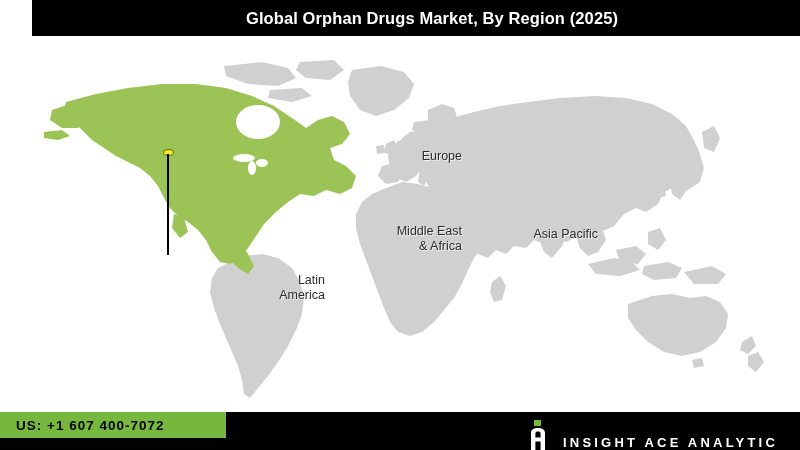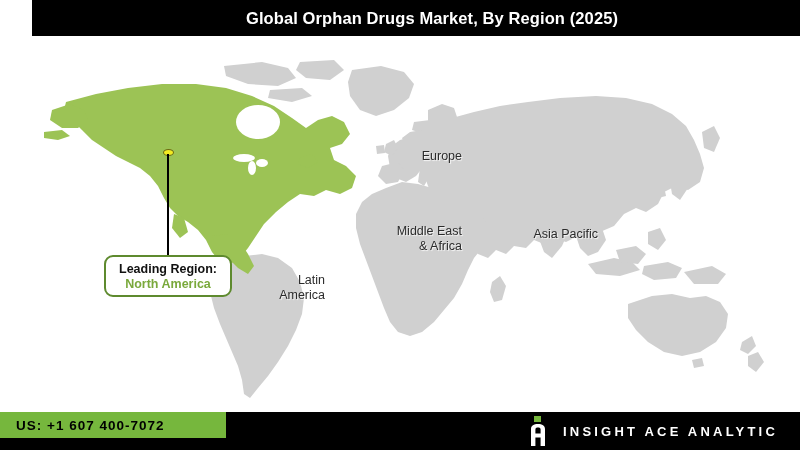--- a/index.html
+++ b/index.html
@@ -112,21 +112,21 @@
     color:#000000;
     font-size:13.5px;
     font-weight:bold;
     letter-spacing:1px;
     padding-left:16px;
     font-family:"Liberation Sans", sans-serif;
     white-space:nowrap;
   }
   .brand{
     position:absolute;right:22px;top:0;height:38px;
-    display:flex;align-items:center;gap:14px;
+    display:flex;align-items:flex-end;gap:14px;
   }
   .brand-mark{
     position:relative;width:22px;height:30px;
     display:block;
   }
   .brand-name{
     color:#ffffff;
     font-size:13px;
     font-weight:bold;
     letter-spacing:3.2px;
@@ -238,24 +238,20 @@
     <div class="region-label lbl-europe">Europe</div>
     <div class="region-label lbl-asia">Asia Pacific</div>
     <div class="region-label lbl-mea">Middle East
 &amp; Africa</div>
     <div class="region-label lbl-latam">Latin
 America</div>
 
     <div class="pin-dot"></div>
     <div class="leader-line"></div>
 
-    <div class="callout">
-      <div class="c-title">Leading Region:</div>
-      <div class="c-value">North America</div>
-    </div>
   </div>
 
   <div class="footer">
 
     <div class="footer-phone">
       <span class="phone-text">US: +1 607 400-7072</span>
     </div>
 
     <div class="brand">
       <svg class="brand-mark" viewBox="0 0 22 30" xmlns="http://www.w3.org/2000/svg">

